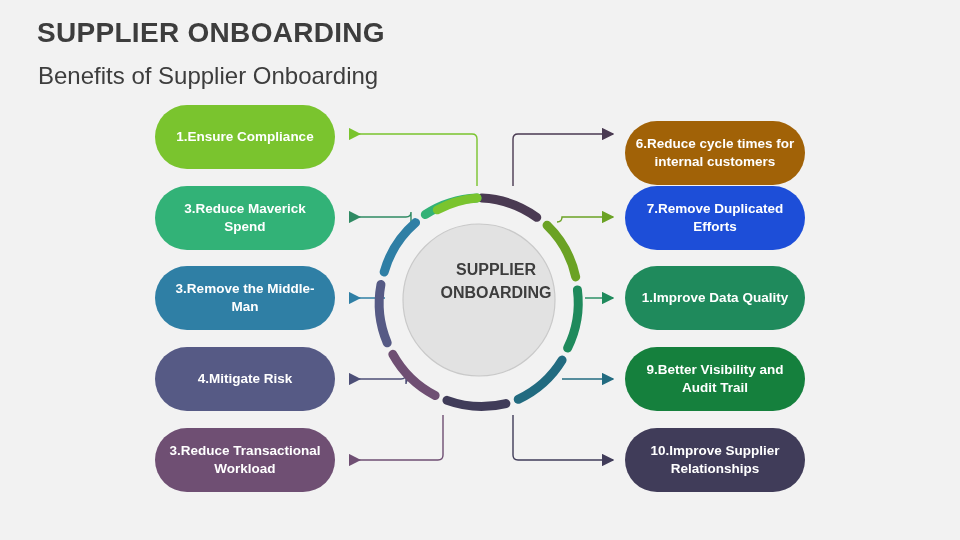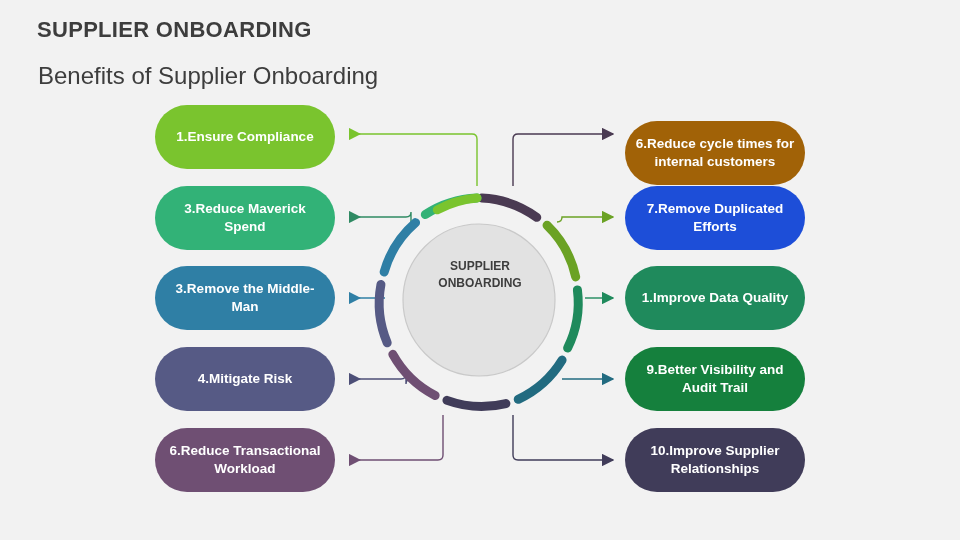--- a/index.html
+++ b/index.html
@@ -7,21 +7,21 @@
   body {
     background:#f2f2f2;
     font-family:"Liberation Sans", sans-serif;
     position:relative;
     overflow:hidden;
   }
   #slide { position:relative; width:960px; height:540px; }
 
   .title {
     position:absolute; left:37px; top:17px;
-    font-size:22px; font-weight:bold; color:#3d3d3d;
+    font-size:28px; font-weight:bold; color:#3d3d3d;
     letter-spacing:0.3px;
   }
   .subtitle {
     position:absolute; left:38px; top:62px;
     font-size:24px; font-weight:normal; color:#3d3d3d;
   }
 
   .card {
     position:absolute;
     width:180px; height:64px;
@@ -36,24 +36,24 @@
   }
 
   .svg-layer {
     position:absolute; left:0; top:0;
     width:960px; height:540px;
     pointer-events:none;
   }
 
   .center-label {
     position:absolute;
-    left:400px; top:258px;
+    left:416px; top:258px;
     width:160px;
     text-align:center;
-    font-size:12px; font-weight:bold;
+    font-size:16px; font-weight:bold;
     color:#3d3d3d;
     line-height:1.45;
   }
 </style>
 </head>
 <body style="background: rgb(242, 242, 242);">
 
 <div id="slide">
 
   <div class="title">SUPPLIER ONBOARDING</div>
@@ -137,21 +137,21 @@
   <div class="card" style="left: 155px; top: 186px; background: rgb(50, 178, 119);">
     <span>3.Reduce Maverick Spend</span>
   </div>
   <div class="card" style="left: 155px; top: 266px; background: rgb(47, 127, 165);">
     <span>3.Remove the Middle-Man</span>
   </div>
   <div class="card" style="left: 155px; top: 347px; background: rgb(86, 90, 133);">
     <span>4.Mitigate Risk</span>
   </div>
   <div class="card" style="left: 155px; top: 428px; background: rgb(111, 79, 115);">
-    <span>6.Reduce Transactional Workload</span>
+    <span>3.Reduce Transactional Workload</span>
   </div>
 
   <div class="card" style="left: 625px; top: 121px; background: #a16207;">
     <span>6.Reduce cycle times for internal customers</span>
   </div>
   <div class="card" style="left: 625px; top: 186px; background: #1d4ed8;">
     <span>7.Remove Duplicated Efforts</span>
   </div>
   <div class="card" style="left: 625px; top: 266px; background: rgb(31, 138, 92);">
     <span>1.Improve Data Quality</span>

